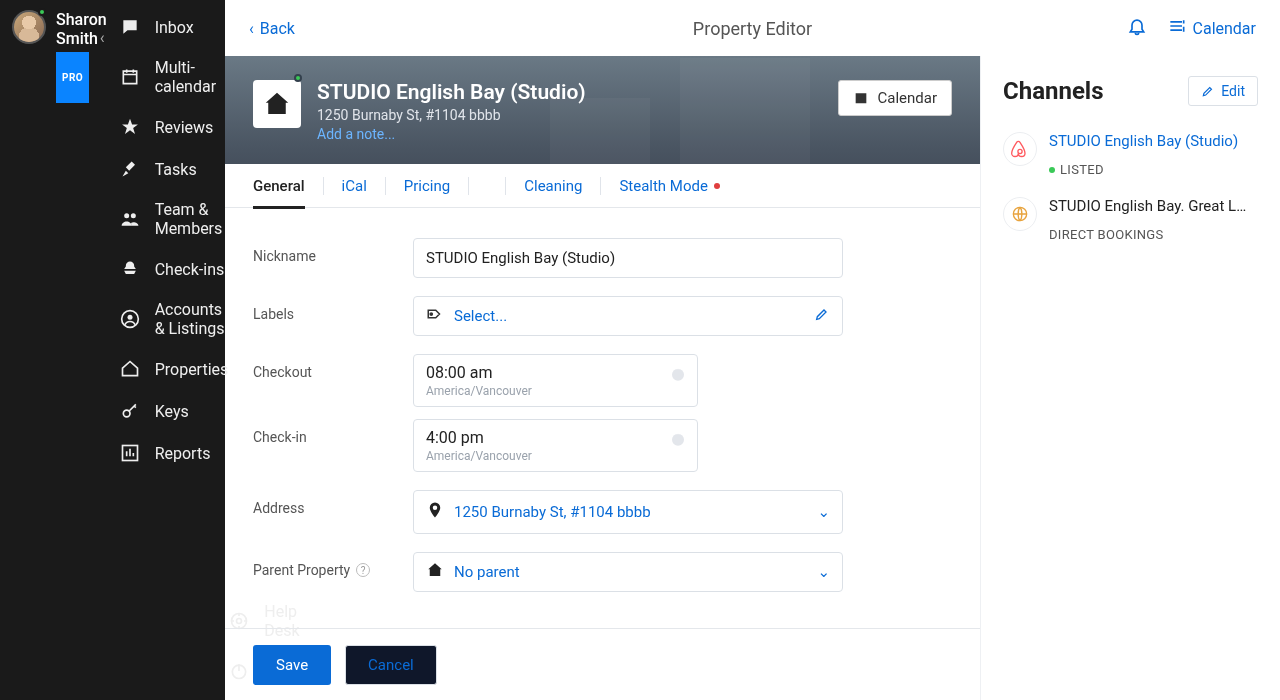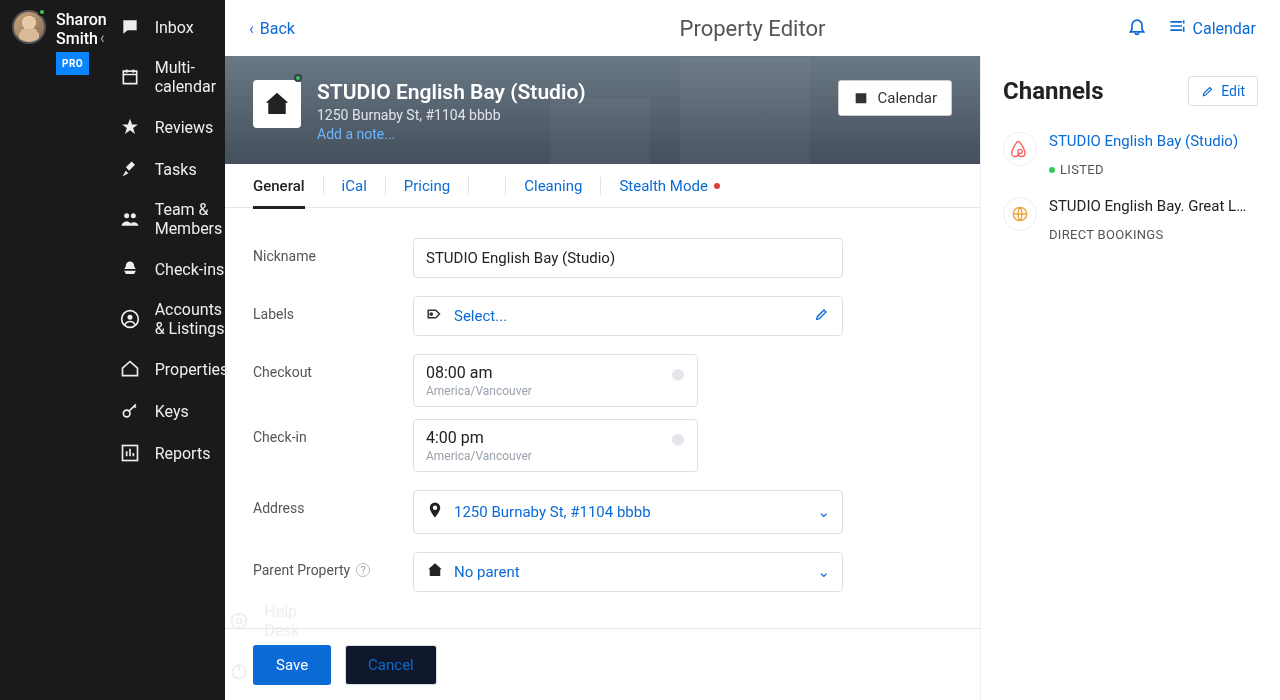--- a/index.html
+++ b/index.html
@@ -3,33 +3,33 @@
 <meta charset="utf-8">
 <style>
 *{box-sizing:border-box;margin:0;padding:0;font-family:-apple-system,BlinkMacSystemFont,"Segoe UI",Roboto,Helvetica,Arial,sans-serif}
 body{width:1280px;height:700px;overflow:hidden;background:#fff;color:#333}
 .app{display:flex;height:700px}
 .sidebar{width:225px;background:#1a1a1a;color:#fff;display:flex;flex-direction:row;position:relative}
 .user-block{display:flex;align-items:flex-start;padding:10px 12px;gap:10px;position:relative}
 .avatar{width:34px;height:34px;border-radius:50%;background:linear-gradient(135deg,#c9a77a,#8b6b54);flex-shrink:0;border:2px solid #555;position:relative;overflow:hidden}
 .avatar::after{content:'';position:absolute;inset:0;background:radial-gradient(circle at 50% 35%,#e8c9a8 0 28%,transparent 28%),radial-gradient(circle at 50% 85%,#d8b998 0 35%,transparent 35%)}
 .user-name{font-size:16px;font-weight:500;line-height:1.2}
-.pro-badge{display:inline-block;background:#0a84ff;color:#fff;font-size:10px;font-weight:700;padding:6px 6px;margin-top:4px;letter-spacing:.5px}
+.pro-badge{display:inline-block;background:#0a84ff;color:#fff;font-size:10px;font-weight:700;padding:20px 6px;margin-top:4px;letter-spacing:.5px}
 .collapse-caret{position:absolute;right:14px;top:28px;color:#aaa;font-size:16px}
 .online-dot-avatar{position:absolute;top:8px;left:38px;width:8px;height:8px;border-radius:50%;background:#3ac957;border:2px solid #1a1a1a}
 .nav{list-style:none;margin-top:6px}
 .nav li{display:flex;align-items:center;gap:14px;padding:10px 0;font-size:16px;cursor:pointer;color:#eee}
 .nav-icon{width:22px;height:22px;display:flex;align-items:center;justify-content:center;color:#eee;flex-shrink:0}
 .nav-icon svg{width:20px;height:20px;fill:currentColor}
 .bottom-nav{margin-top:auto;margin-bottom:8px}
 .main{flex:1;display:flex;flex-direction:column;min-width:0}
 .topbar{height:56px;display:flex;align-items:center;padding:0 24px;position:relative}
 .back-link{display:flex;align-items:center;gap:6px;color:#0a6bd6;font-size:16px;cursor:pointer}
 .back-caret{color:#0a6bd6;font-size:16px}
-.page-title{position:absolute;left:50%;transform:translateX(-50%);color:#555;font-size:22px}
+.page-title{position:absolute;left:50%;transform:translateX(-50%);color:#555;font-size:18px}
 .top-right{margin-left:auto;display:flex;align-items:center;gap:20px;color:#0a6bd6}
 .bell-icon svg,.cal-icon svg{width:20px;height:20px;fill:none;stroke:#0a6bd6;stroke-width:2}
 .calendar-link{display:flex;align-items:center;gap:6px;font-size:16px;cursor:pointer}
 .content-row{display:flex;flex:1;min-height:0}
 .center{flex:1;min-width:0;display:flex;flex-direction:column;overflow:hidden;position:relative}
 .hero{position:relative;height:152px;background:linear-gradient(180deg,#6a7985 0%,#4a5562 60%,#3a4250 100%);padding:24px 28px 0;color:#fff}
 .hero::before,.hero::after{content:'';position:absolute;bottom:0;background:rgba(255,255,255,.04)}
 .hero::before{right:170px;width:130px;height:150px}
 .hero::after{right:330px;width:100px;height:110px}
 .hero-row{display:flex;align-items:flex-start;gap:16px;position:relative;z-index:1}

